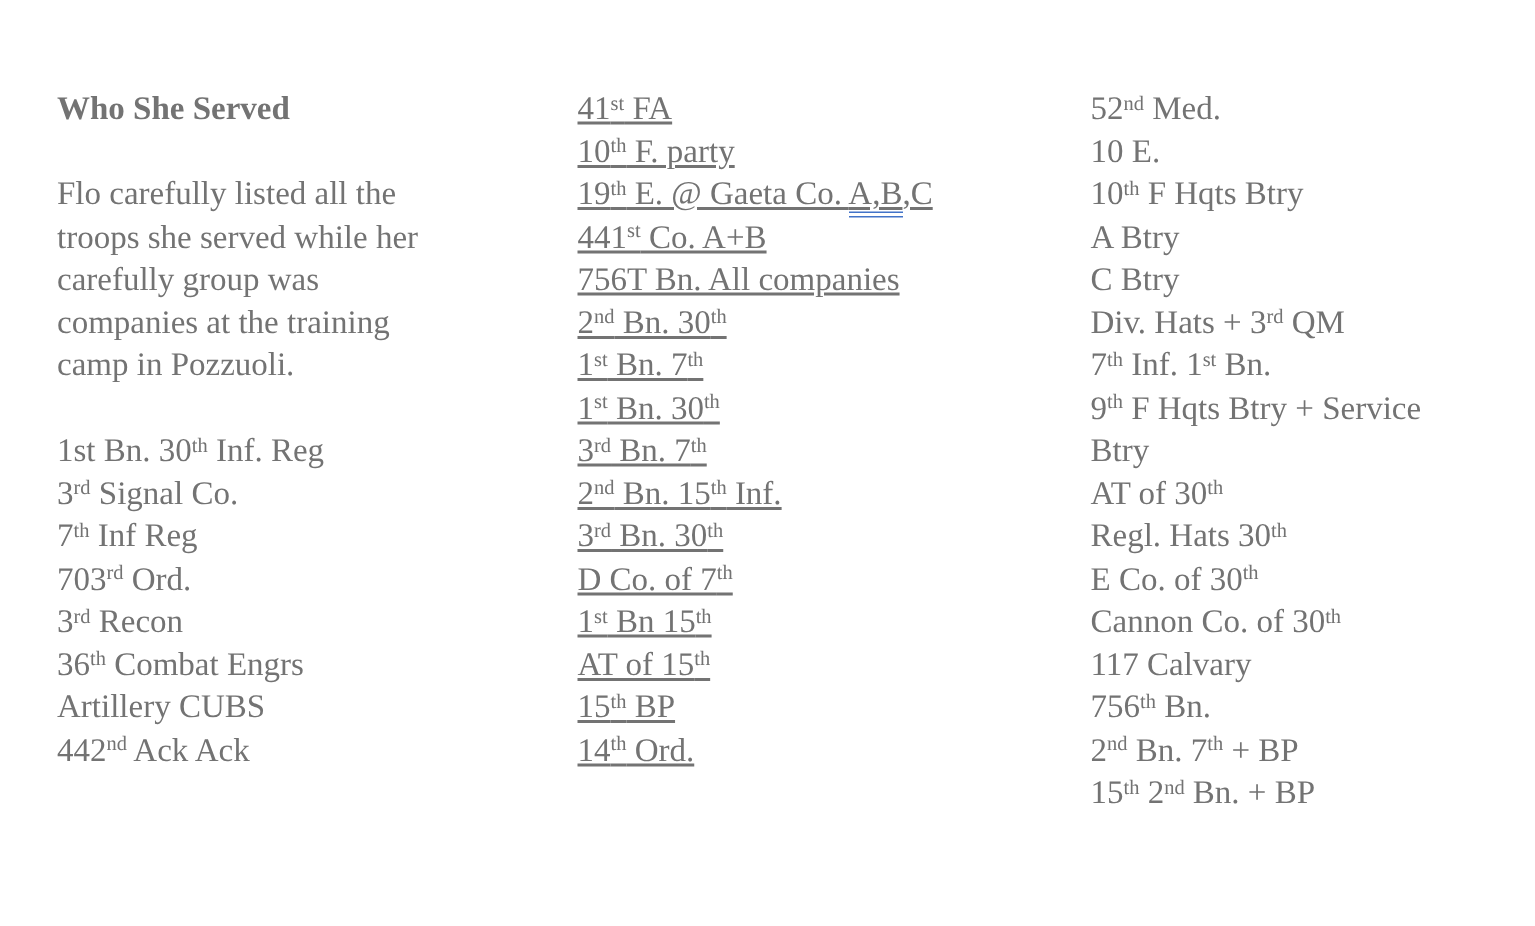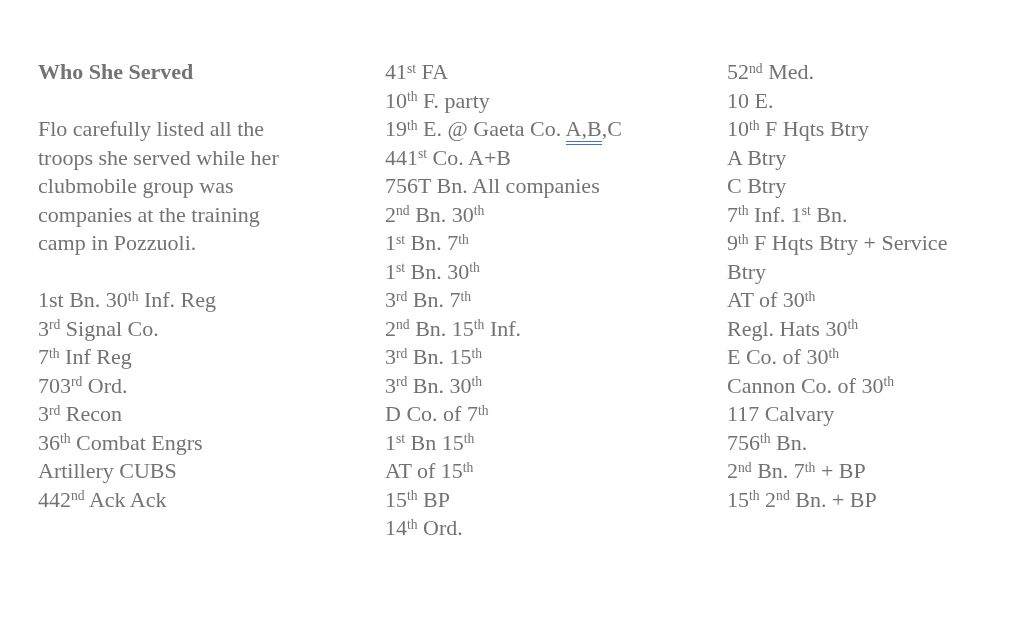--- a/index.html
+++ b/index.html
@@ -9,21 +9,21 @@
     height: 617px;
     background: #ffffff;
     color: #737373;
     font-family: "Liberation Serif", "DejaVu Serif", serif;
     font-size: 22px;
     overflow: hidden;
     padding-left: 22px;
   }
   .col { position: absolute; top: 58px; }
   .col-left   { left: 38px;  width: 335px; }
-  .col-middle { left: 385px; width: 330px; }
+  .col-middle { left: 385px; width: 330px; text-decoration: underline; }
   .col-right  { left: 727px; width: 292px; }
   .line {
     height: 28.5px;
     line-height: 28.5px;
     white-space: nowrap;
   }
   .line.bold { font-weight: bold; }
   sup.ord {
     font-size: 0.62em;
     vertical-align: baseline;
@@ -36,21 +36,21 @@
 </style>
 </head>
 <body>
 
 <div class="page">
   <div class="col col-left">
       <div class="line bold">Who She Served</div>
       <div class="line">&nbsp;</div>
       <div class="line">Flo carefully listed all the</div>
       <div class="line">troops she served while her</div>
-      <div class="line">clubmobile group was</div>
+      <div class="line">carefully group was</div>
       <div class="line">companies at the training</div>
       <div class="line">camp in Pozzuoli.</div>
       <div class="line">&nbsp;</div>
       <div class="line">1st Bn. 30<sup class="ord">th</sup> Inf. Reg</div>
       <div class="line">3<sup class="ord">rd</sup> Signal Co.</div>
       <div class="line">7<sup class="ord">th</sup> Inf Reg</div>
       <div class="line">703<sup class="ord">rd</sup> Ord.</div>
       <div class="line">3<sup class="ord">rd</sup> Recon</div>
       <div class="line">36<sup class="ord">th</sup> Combat Engrs</div>
       <div class="line">Artillery CUBS</div>
@@ -60,34 +60,34 @@
       <div class="line">41<sup class="ord">st</sup> FA</div>
       <div class="line">10<sup class="ord">th</sup> F. party</div>
       <div class="line">19<sup class="ord">th</sup> E. @ Gaeta Co. <span class="grammar-underline" style="border-bottom-color: rgb(66, 115, 200);">A,B</span>,C</div>
       <div class="line">441<sup class="ord">st</sup> Co. A+B</div>
       <div class="line">756T Bn. All companies</div>
       <div class="line">2<sup class="ord">nd</sup> Bn. 30<sup class="ord">th</sup></div>
       <div class="line">1<sup class="ord">st</sup> Bn. 7<sup class="ord">th</sup></div>
       <div class="line">1<sup class="ord">st</sup> Bn. 30<sup class="ord">th</sup></div>
       <div class="line">3<sup class="ord">rd</sup> Bn. 7<sup class="ord">th</sup></div>
       <div class="line">2<sup class="ord">nd</sup> Bn. 15<sup class="ord">th</sup> Inf.</div>
-      <div class="line">3<sup class="ord">rd</sup> Bn. 15<sup class="ord">th</sup></div>
       <div class="line">3<sup class="ord">rd</sup> Bn. 30<sup class="ord">th</sup></div>
       <div class="line">D Co. of 7<sup class="ord">th</sup></div>
       <div class="line">1<sup class="ord">st</sup> Bn 15<sup class="ord">th</sup></div>
       <div class="line">AT of 15<sup class="ord">th</sup></div>
       <div class="line">15<sup class="ord">th</sup> BP</div>
       <div class="line">14<sup class="ord">th</sup> Ord.</div>
     </div>
   <div class="col col-right">
       <div class="line">52<sup class="ord">nd</sup> Med.</div>
       <div class="line">10 E.</div>
       <div class="line">10<sup class="ord">th</sup> F Hqts Btry</div>
       <div class="line">A Btry</div>
       <div class="line">C Btry</div>
+      <div class="line">Div. Hats + 3<sup class="ord">rd</sup> QM</div>
       <div class="line">7<sup class="ord">th</sup> Inf. 1<sup class="ord">st</sup> Bn.</div>
       <div class="line">9<sup class="ord">th</sup> F Hqts Btry + Service</div>
       <div class="line">Btry</div>
       <div class="line">AT of 30<sup class="ord">th</sup></div>
       <div class="line">Regl. Hats 30<sup class="ord">th</sup></div>
       <div class="line">E Co. of 30<sup class="ord">th</sup></div>
       <div class="line">Cannon Co. of 30<sup class="ord">th</sup></div>
       <div class="line">117 Calvary</div>
       <div class="line">756<sup class="ord">th</sup> Bn.</div>
       <div class="line">2<sup class="ord">nd</sup> Bn. 7<sup class="ord">th</sup> + BP</div>

